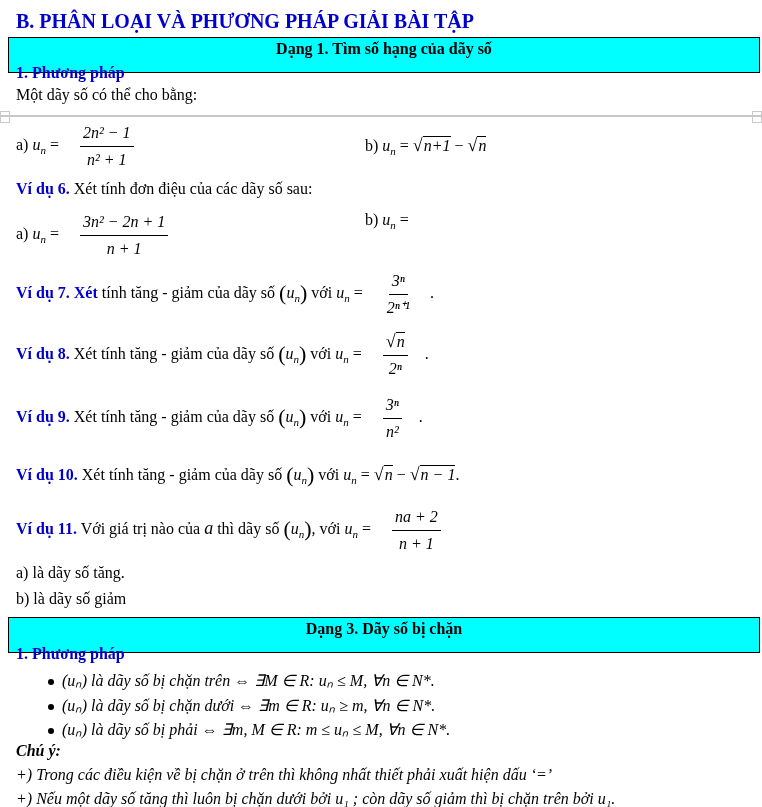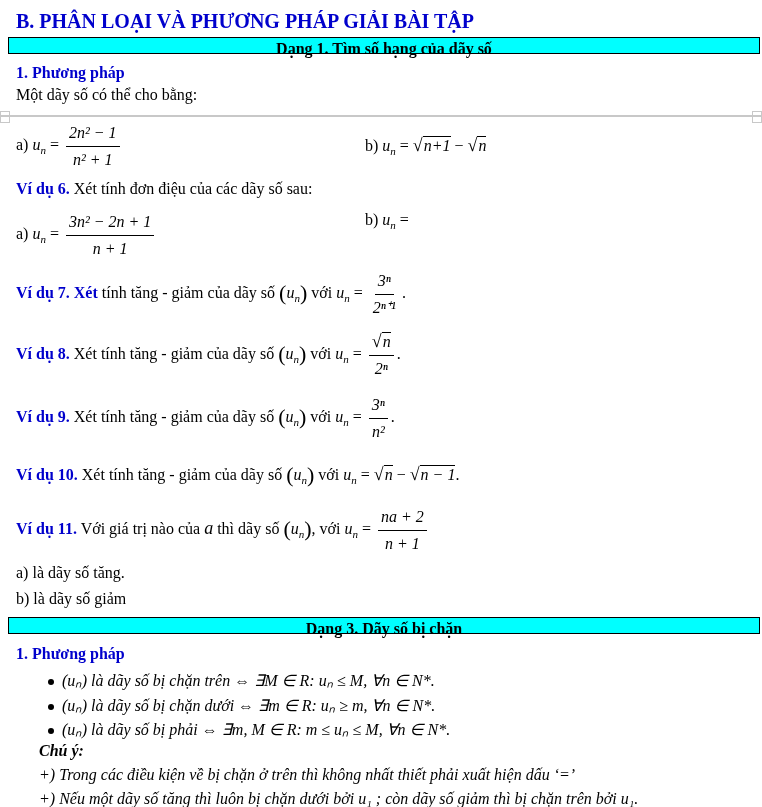--- a/index.html
+++ b/index.html
@@ -1,29 +1,29 @@
 <!DOCTYPE html>
 <html><head>
 <meta charset="utf-8">
 <style>
   html, body { margin:0; padding:0; background:#ffffff; }
   body { width:762px; height:807px; overflow:hidden; position:relative;
          font-family:"Liberation Serif", serif; color:#000; font-size:16px; }
   .abs { position:absolute; white-space:nowrap; }
   .blue { color:#0000cc;font-weight:bold; }
   .bold { font-weight:bold; }
-  .ital { font-style:italic;margin-left:23px; }
+  .ital { font-style:italic; }
   .title-b { left:16px; top:10px; font-size:20px; font-weight:bold; color:#0000cc; }
-  .banner { position:absolute; left:8px; width:752px; height:17px; background:#00ffff;
+  .banner { position:absolute; left:8px; width:752px; height:36px; background:#00ffff;
             border:1px solid #000; box-sizing:border-box; text-align:center;
             font-weight:bold; font-size:16px; line-height:22px; }
   .hrule { position:absolute; left:0; width:762px; top:115px; height:2px; background:#c8c8c8; }
   .pbmark { position:absolute; width:8px; height:10px; border:1px solid #c8c8c8; top:111px; }
   .m { font-family:"Liberation Serif", serif; font-style:italic; }
-  .frac { display:inline-flex; flex-direction:column; align-items:center; vertical-align:middle; margin:0 3px; }
+  .frac { display:inline-flex; flex-direction:column; align-items:center; vertical-align:middle; margin:0 17px; }
   .frac .num { border-bottom:1px solid #000; padding:0 3px 2px; line-height:22px; }
   .frac .den { padding:2px 3px 0; line-height:22px; }
   .sqrt { border-top:1px solid #000; padding-left:1px;text-align:right; }
   .rad { font-style:normal; font-size:18px; }
   sub, sup { font-size:11px; }
   .paren { font-size:22px; font-style:normal; vertical-align:-2px; }
   .bullet { left:48px; font-style:italic; }
   .bullet .dot { display:inline-block; width:6px; height:6px; background:#000; border-radius:50%; margin-right:8px; vertical-align:middle; }
 </style>
 </head>

